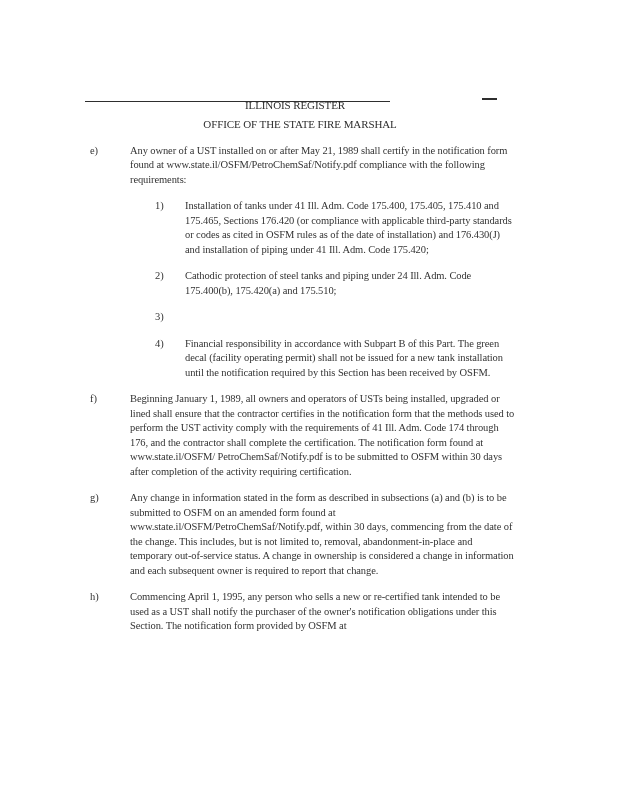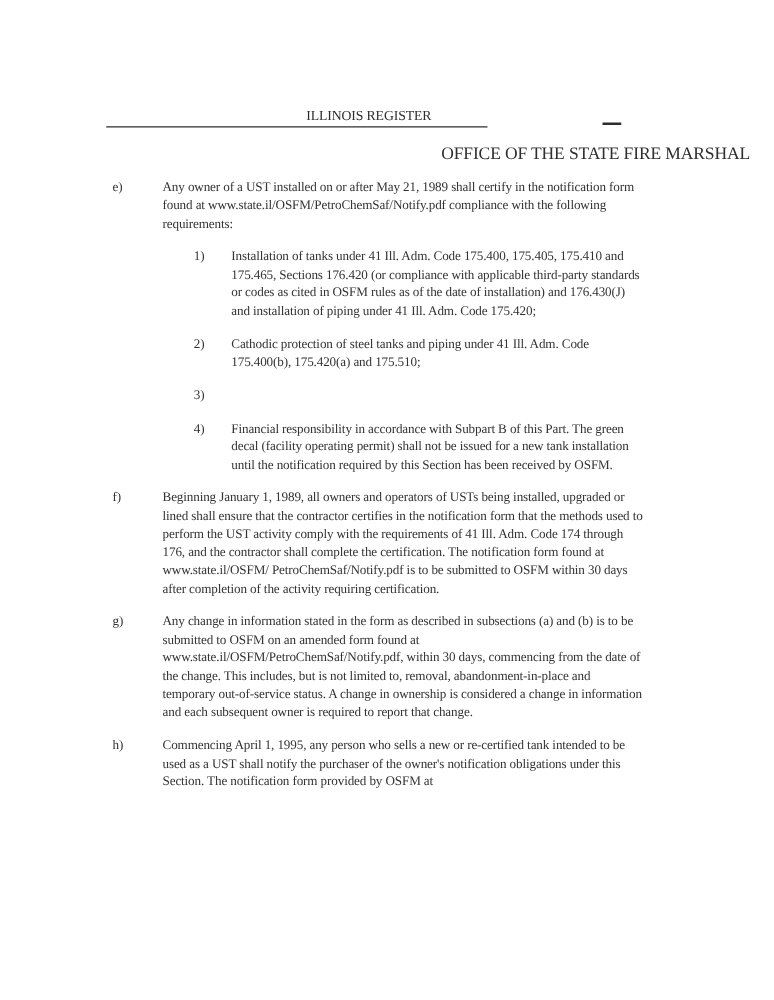--- a/index.html
+++ b/index.html
@@ -12,33 +12,33 @@
     padding-top: 86px;
     font-family: "Liberation Serif", serif;
     color: #333333;
     font-size: 10.5px;
     line-height: 14.5px;
     letter-spacing: -0.1px;
     overflow: hidden;
   }
   .header-row { position: relative; height: 22px; }
   .header-title {
-    position: absolute; left: 85px; top: 0; width: 420px;
+    position: absolute; left: 85px; top: 12px; width: 420px;
     text-align: center; font-size: 11px; color: #2e2e2e;
   }
   .header-underline {
     position: absolute; left: 85px; top: 14.5px; width: 305px;
     border-top: 1.2px solid #2e2e2e;
   }
   .page-number-mark {
     position: absolute; left: 482px; top: 12px; width: 15px;
     border-top: 2px solid #2e2e2e;
   }
   .heading {
-    width: 600px; text-align: right; font-size: 14px; color: #2e2e2e;
+    width: 600px; text-align: center; font-size: 11px; color: #2e2e2e;
   }
   .heading.office { margin-top: 9px; }
   .heading.notice { margin-top: 15px; }
   .sec { display: flex; margin: 12px 0 0 90px; }
   .sec-label { width: 40px; flex: none; }
   .sec-body { width: 386px; flex: none; text-align: left; }
   .sub { display: flex; margin: 12px 0 0 155px; }
   .sub-label { width: 30px; flex: none; }
   .sub-body { width: 328px; flex: none; text-align: left; }
 </style>
@@ -60,21 +60,21 @@
     <div class="sec-body">Any owner of a UST installed on or after May 21, 1989 shall certify in the notification form found at www.state.il/OSFM/PetroChemSaf/Notify.pdf compliance with the following requirements:</div>
   </div>
 
   <div class="sub">
     <div class="sub-label">1)</div>
     <div class="sub-body">Installation of tanks under 41 Ill. Adm. Code 175.400, 175.405, 175.410 and 175.465, Sections 176.420 (or compliance with applicable third-party standards or codes as cited in OSFM rules as of the date of installation) and 176.430(J) and installation of piping under 41 Ill. Adm. Code 175.420;</div>
   </div>
 
   <div class="sub">
     <div class="sub-label">2)</div>
-    <div class="sub-body">Cathodic protection of steel tanks and piping under 41 Ill. Adm. Code 175.400(b), 175.420(a) and 175.510;</div>
+    <div class="sub-body">Cathodic protection of steel tanks and piping under 24 Ill. Adm. Code 175.400(b), 175.420(a) and 175.510;</div>
   </div>
 
   <div class="sub">
     <div class="sub-label">3)</div>
   </div>
 
   <div class="sub">
     <div class="sub-label">4)</div>
     <div class="sub-body">Financial responsibility in accordance with Subpart B of this Part. The green decal (facility operating permit) shall not be issued for a new tank installation until the notification required by this Section has been received by OSFM.</div>
   </div>

